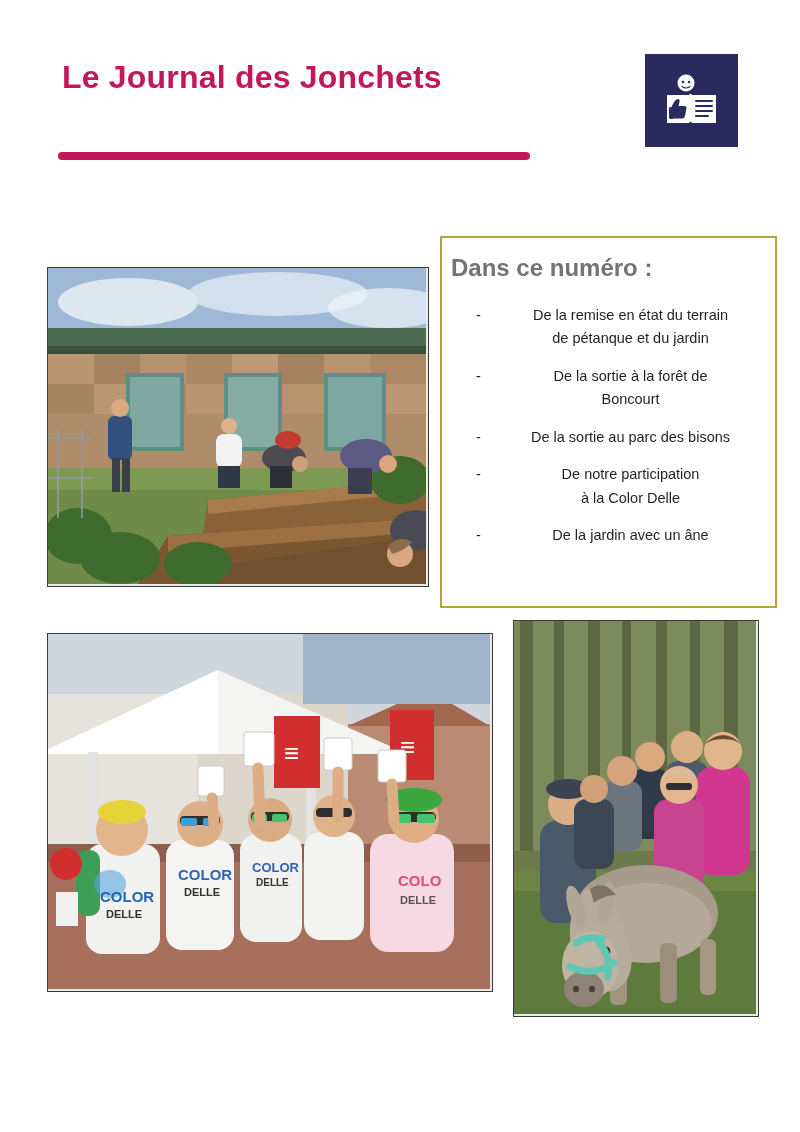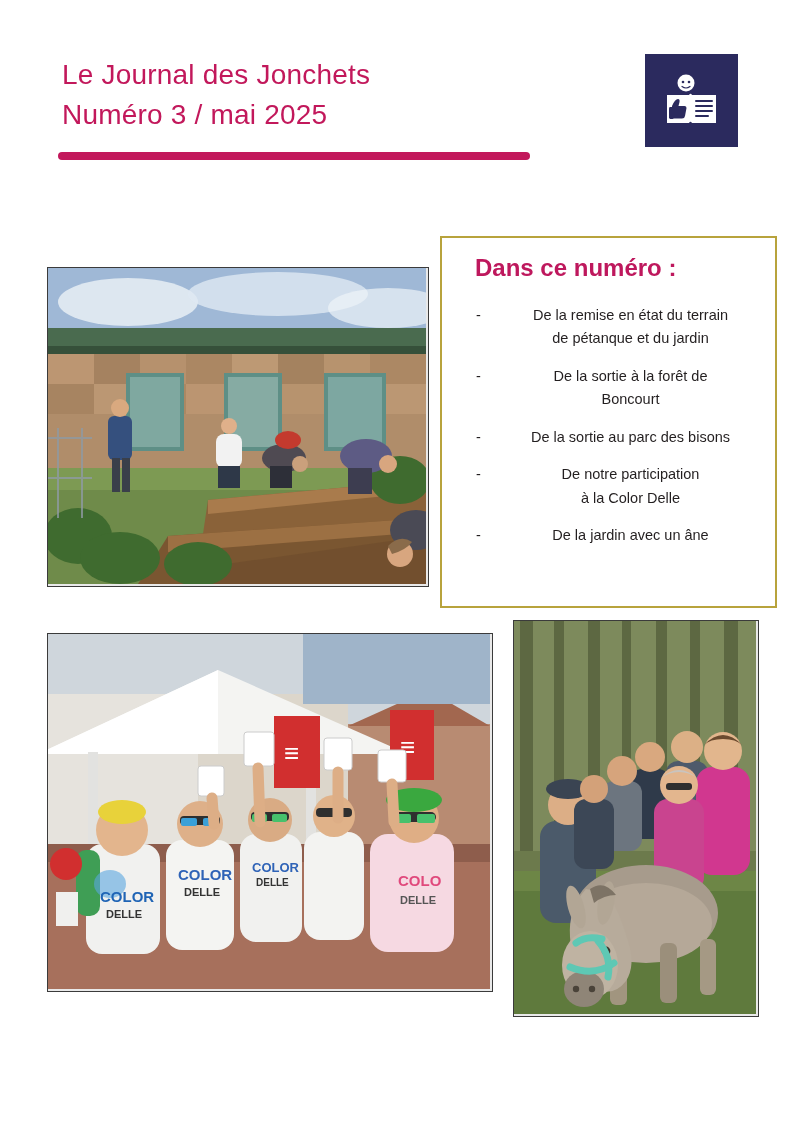--- a/index.html
+++ b/index.html
@@ -24,22 +24,22 @@
     height: 190px;
   }
   .title-block {
     position: absolute;
     left: 62px;
     top: 55px;
     width: 500px;
   }
   .title-line {
     color: #c2185b;
-    font-weight: normal;
-    font-size: 28px;
+    font-weight: bold;
+    font-size: 32px;
     line-height: 1.42;
     letter-spacing: 0.2px;
     white-space: nowrap;
   }
   .title-rule {
     position: absolute;
     left: 58px;
     top: 152px;
     width: 472px;
     height: 8px;
@@ -77,25 +77,25 @@
     left: 440px;
     top: 236px;
     width: 337px;
     height: 372px;
     border: 2px solid #b8a33c;
     box-sizing: border-box;
     background: #ffffff;
   }
   .toc-title {
     position: absolute;
-    left: 33px;
+    left: 9px;
     top: 16px;
     font-size: 24px;
     font-weight: bold;
-    color: #be185d;
+    color: #737373;
     font-family: "Liberation Sans", sans-serif;
   }
   .toc-list {
     position: absolute;
     left: 28px;
     top: 66px;
     right: 10px;
   }
   .toc-item {
     display: flex;
@@ -118,21 +118,20 @@
     text-align: center;
   }
 </style>
 </head>
 <body>
 
 <div class="header">
 
   <div class="title-block">
     <div class="title-line">Le Journal des Jonchets</div>
-    <div class="title-line">Numéro 3 / mai 2025</div>
   </div>
 
   <div class="title-rule"></div>
 
   <div class="logo">
     <svg width="62" height="62" viewBox="0 0 62 62" aria-hidden="true">
 
       <circle cx="25" cy="13" r="8.5" fill="#ffffff"></circle>
       <circle cx="22" cy="12" r="1.3" fill="#2b2a5e"></circle>
       <circle cx="28" cy="12" r="1.3" fill="#2b2a5e"></circle>

